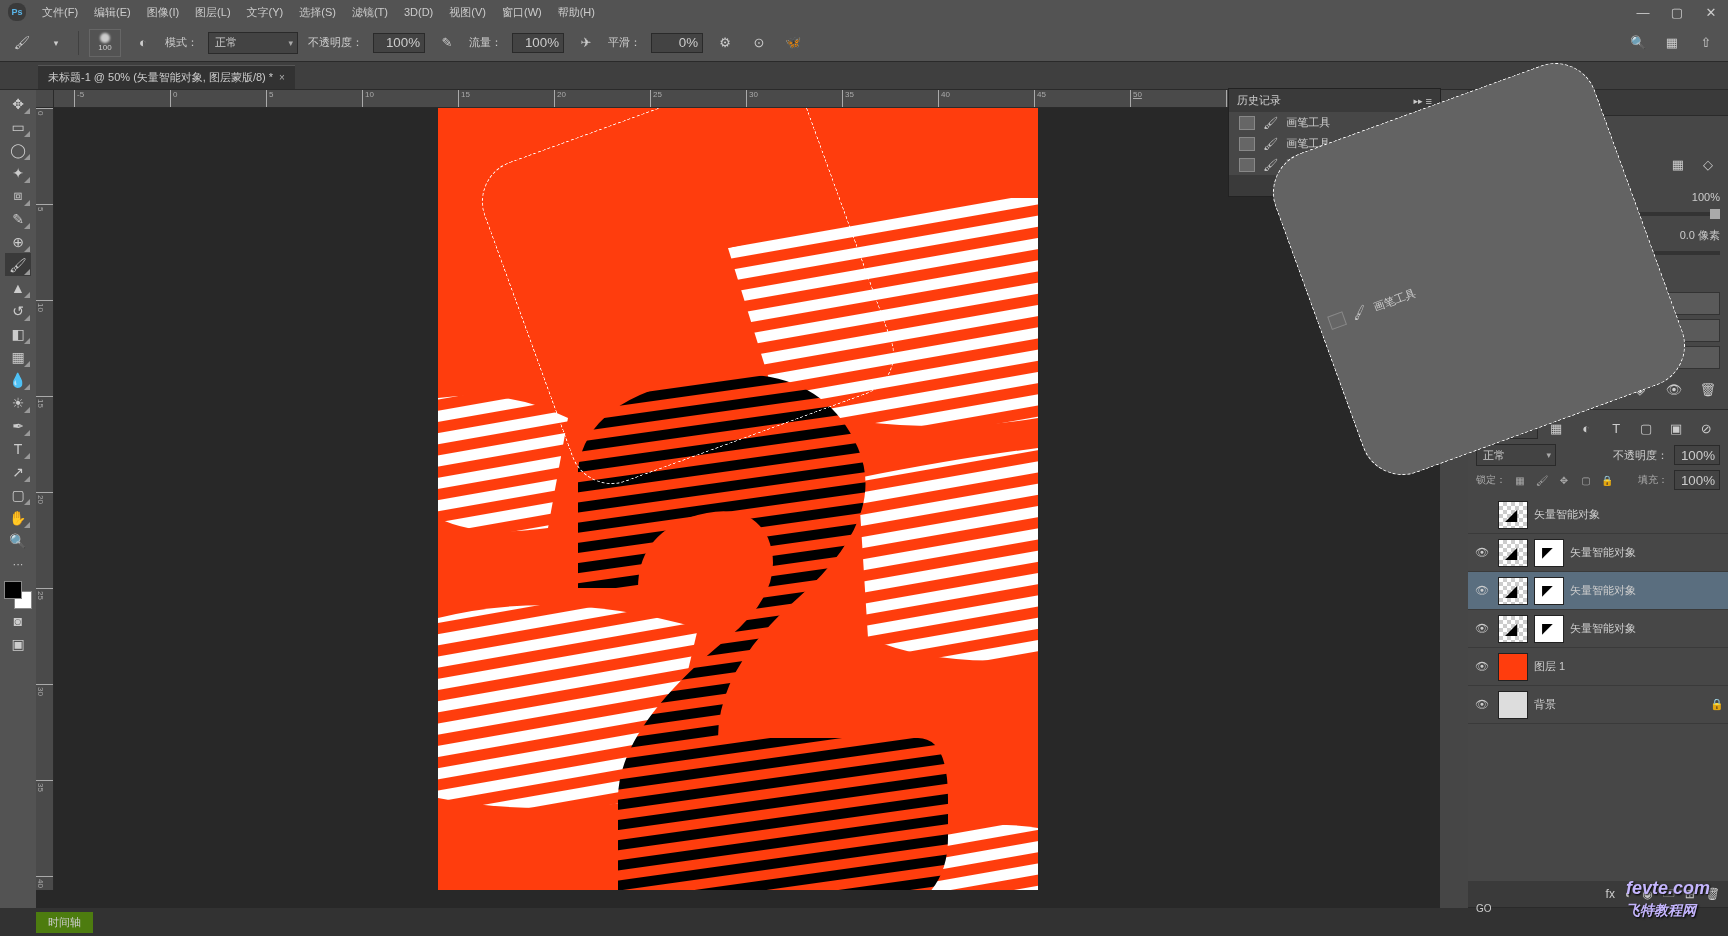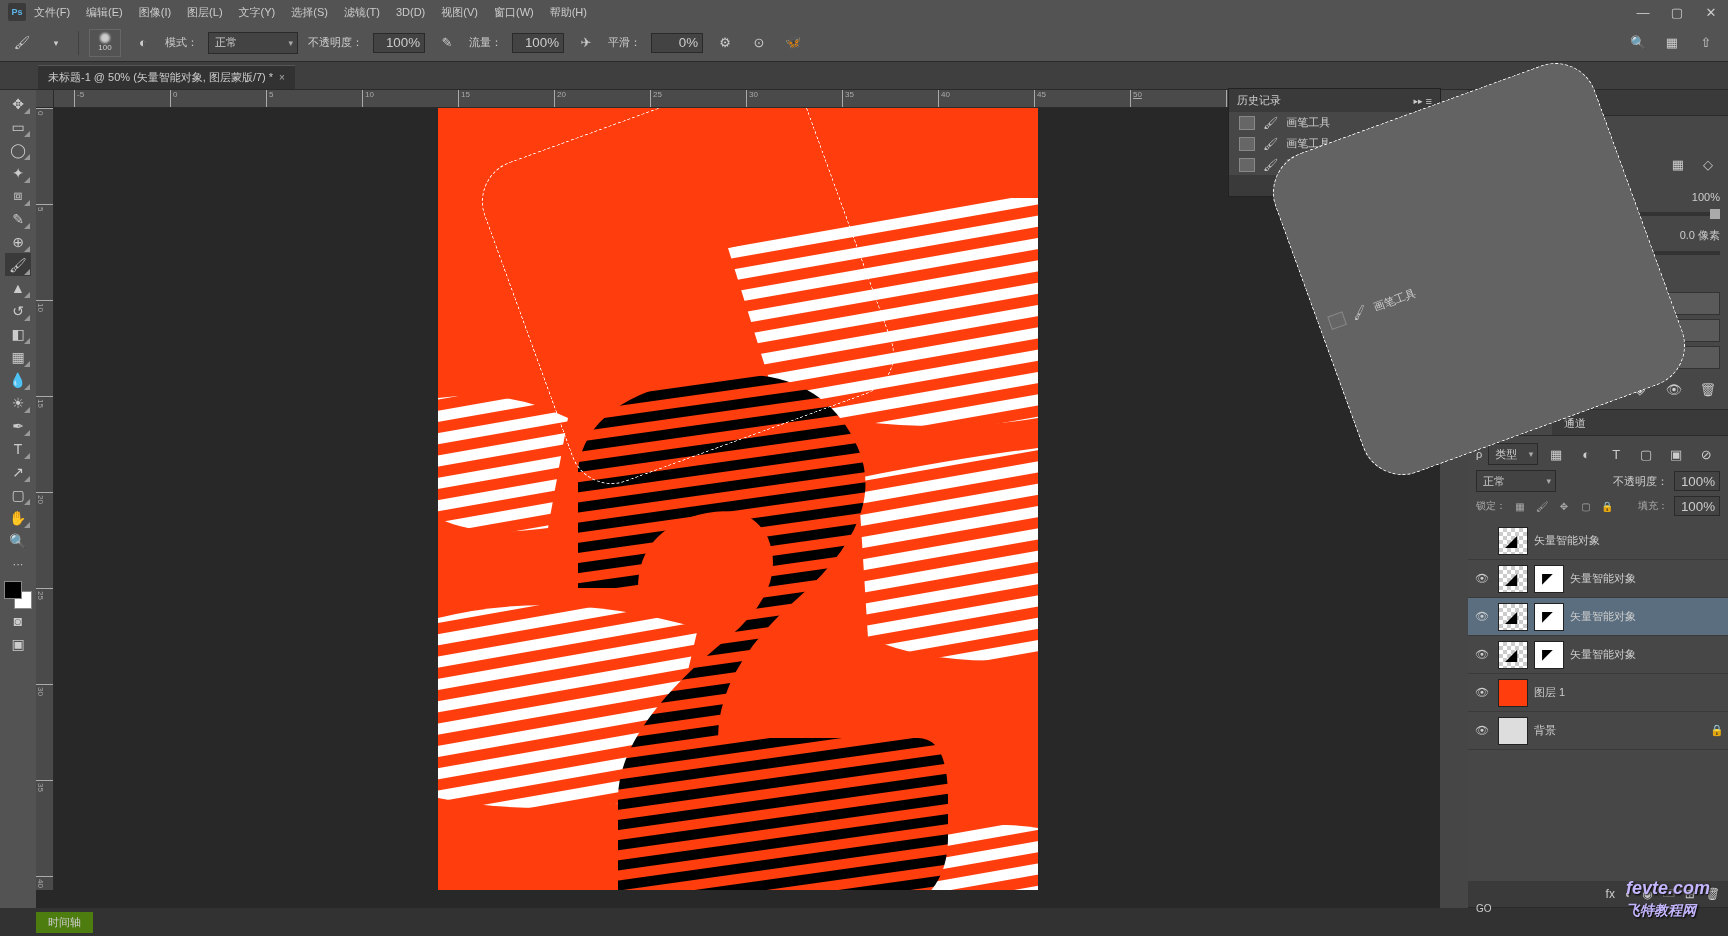--- a/index.html
+++ b/index.html
@@ -1,20 +1,20 @@
 <!DOCTYPE html>
 <html><head>
 <meta charset="utf-8">
 <style>
 * { margin: 0; padding: 0; box-sizing: border-box; user-select: none; }
 body { font-family: "Microsoft YaHei", sans-serif; font-size: 11px; color: #ccc; background: #323232; width: 1728px; height: 936px; overflow: hidden; position: relative; }
 
 
 .menubar { height: 24px; background: #535353; display: flex; align-items: center; padding-left: 8px; }
-.menubar .ps-icon { width: 18px; height: 18px; background: #3a3a3a; display: flex; align-items: center; justify-content: center; font-size: 9px; color: #5ab5e8; font-weight: bold; border-radius: 2px; }
+.menubar .ps-icon { width: 18px; height: 18px; background: #3a3a3a; display: flex; align-items: center; justify-content: center; font-size: 9px; color: #5ab5e8; font-weight: bold; margin-right: 8px; border-radius: 8px; }
 .menubar .menu-item { padding: 0 8px; height: 24px; display: flex; align-items: center; cursor: pointer; }
 .menubar .spacer { flex: 1; }
 .menubar .win-btn { width: 30px; height: 20px; display: flex; align-items: center; justify-content: center; font-size: 13px; margin: 0 2px; }
 
 
 .optbar { height: 38px; background: #535353; border-bottom: 1px solid #2a2a2a; display: flex; align-items: center; padding: 0 10px; gap: 10px; }
 .optbar .sep { width: 1px; height: 24px; background: #404040; }
 .brush-swatch { width: 32px; height: 28px; border: 1px solid #666; display: flex; flex-direction: column; align-items: center; justify-content: center; position: relative; }
 .brush-swatch .dot { width: 10px; height: 10px; background: #ccc; border-radius: 50%; filter: blur(1px); }
 .brush-swatch .sz { font-size: 8px; }
@@ -154,21 +154,21 @@
   <span class="ic">⊙</span>
   <span class="ic">🦋</span>
   <div style="flex:1"></div>
   <span class="ic">🔍</span>
   <span class="ic">▦</span>
   <span class="ic">⇧</span>
 </div>
 
 <div class="tabs">
   <div class="tab">
-      <span>未标题-1 @ 50% (矢量智能对象, 图层蒙版/7) *</span>
+      <span>未标题-1 @ 50% (矢量智能对象, 图层蒙版/8) *</span>
       <span class="x">×</span>
     </div>
 </div>
 
 <div class="main">
 
   <div class="tools">
     <div class="tool">✥<div class="tri"></div></div>
     <div class="tool">▭<div class="tri"></div></div>
     <div class="tool">◯<div class="tri"></div></div>
@@ -310,25 +310,20 @@
         <div style="display:flex; justify-content:flex-end; gap:10px; margin-top:8px;">
           <span class="ic">◉</span>
           <span class="ic">◈</span>
           <span class="ic">👁</span>
           <span class="ic">🗑</span>
         </div>
       </div>
     </div>
 
     <div class="panel layers-panel">
-      <div class="panel-tabs">
-        <div class="pt">3D</div>
-        <div class="pt active">图层</div>
-        <div class="pt">通道</div>
-      </div>
       <div class="layer-opts">
         <div class="row">
           <span style="font-size:11px;">ρ</span>
           <div class="dropdown" style="min-width:50px;">
               <span>类型</span>
             </div>
           <span class="ic">▦</span>
           <span class="ic">◐</span>
           <span class="ic">T</span>
           <span class="ic">▢</span>

